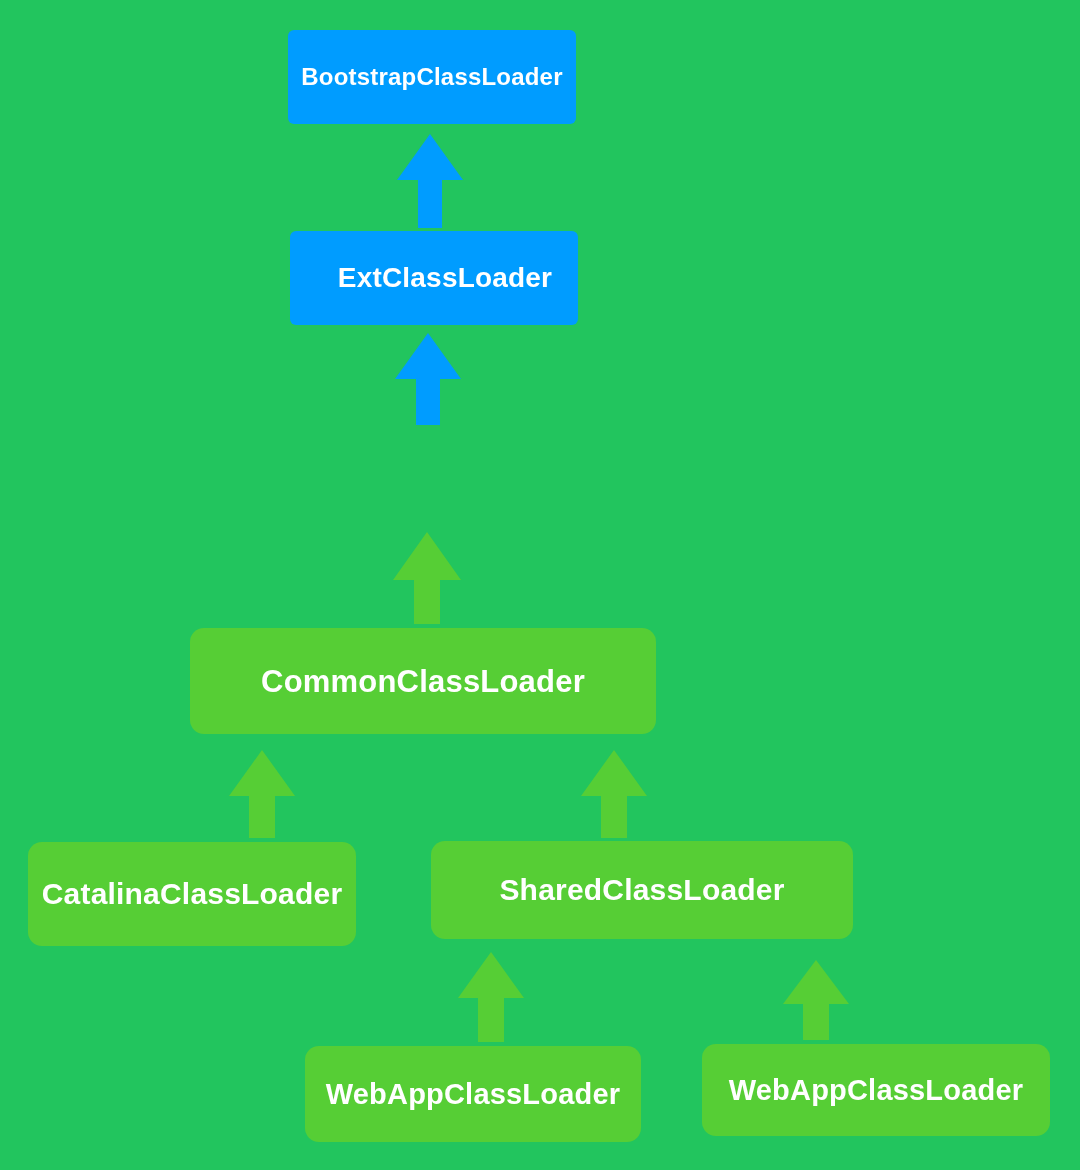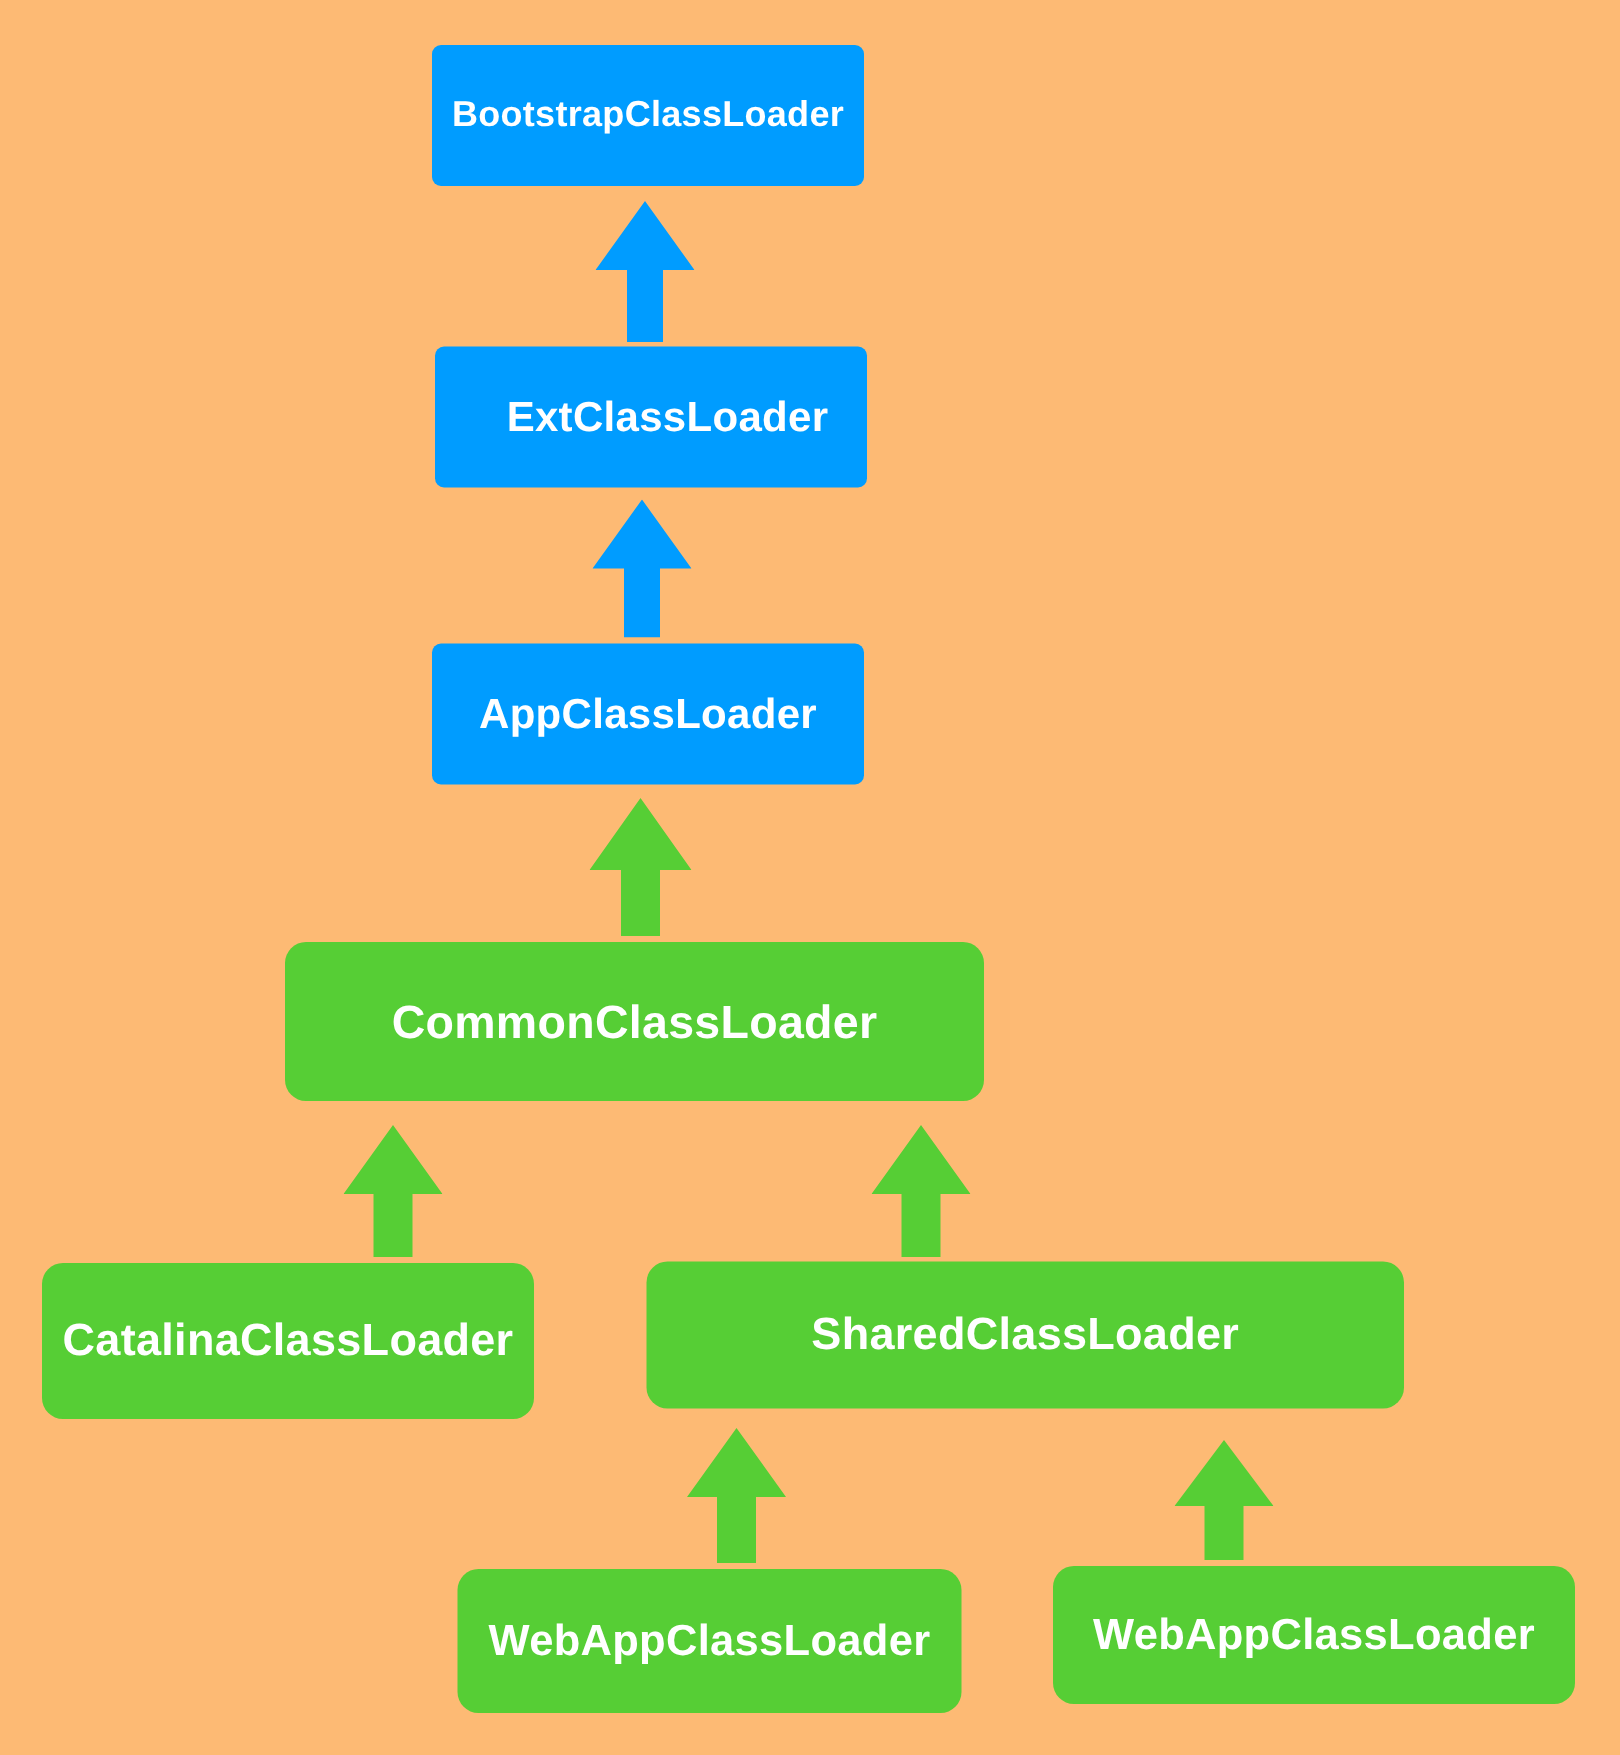--- a/index.html
+++ b/index.html
@@ -36,21 +36,21 @@
 
   .arrow {
     position: absolute;
     display: block;
   }
   .arrow svg { display: block; }
 </style>
 </head>
 <body>
 
-<div id="canvas" style="background: #fdba74;">
+<div id="canvas" style="background: #22c55e;">
     <div class="arrow" style="left: 397px; top: 134px; width: 66px; height: 94px;">
       <svg width="66" height="94" viewBox="0 0 66 94">
         <polygon points="33,0 66,46 45,46 45,94 21,94 21,46 0,46" fill="#009CFF"></polygon>
       </svg>
     </div>
     <div class="arrow" style="left: 395px; top: 333px; width: 66px; height: 92px;">
       <svg width="66" height="92" viewBox="0 0 66 92">
         <polygon points="33,0 66,46 45,46 45,92 21,92 21,46 0,46" fill="#009CFF"></polygon>
       </svg>
     </div>
@@ -78,30 +78,27 @@
       <svg width="66" height="80" viewBox="0 0 66 80">
         <polygon points="33,0 66,44 46,44 46,80 20,80 20,44 0,44" fill="#56CE35"></polygon>
       </svg>
     </div>
     <div class="node blue" style="left: 288px; top: 30px; width: 288px; height: 94px; background: rgb(0, 156, 255); font-size: 24px; color: rgb(255, 255, 255);">
       <span>BootstrapClassLoader</span>
     </div>
     <div class="node blue" style="left: 290px; top: 231px; width: 288px; height: 94px; background: rgb(0, 156, 255); font-size: 28px; color: rgb(255, 255, 255); padding-left: 32px;">
       <span>ExtClassLoader</span>
     </div>
-    <div class="node blue" style="left: 288px; top: 429px; width: 288px; height: 94px; background: rgb(0, 156, 255); font-size: 28px; color: rgb(255, 255, 255);">
-      <span>AppClassLoader</span>
-    </div>
     <div class="node green" style="left: 190px; top: 628px; width: 466px; height: 106px; background: rgb(86, 206, 53); font-size: 31px; color: rgb(255, 255, 255);">
       <span>CommonClassLoader</span>
     </div>
     <div class="node green" style="left: 28px; top: 842px; width: 328px; height: 104px; background: rgb(86, 206, 53); font-size: 30px; color: rgb(255, 255, 255);">
       <span>CatalinaClassLoader</span>
     </div>
-    <div class="node green" style="left: 431px; top: 841px; width: 505px; height: 98px; background: rgb(86, 206, 53); font-size: 30px; color: rgb(255, 255, 255);">
+    <div class="node green" style="left: 431px; top: 841px; width: 422px; height: 98px; background: rgb(86, 206, 53); font-size: 30px; color: rgb(255, 255, 255);">
       <span>SharedClassLoader</span>
     </div>
     <div class="node green" style="left: 305px; top: 1046px; width: 336px; height: 96px; background: rgb(86, 206, 53); font-size: 29px; color: rgb(255, 255, 255);">
       <span>WebAppClassLoader</span>
     </div>
     <div class="node green" style="left: 702px; top: 1044px; width: 348px; height: 92px; background: rgb(86, 206, 53); font-size: 29px; color: rgb(255, 255, 255);">
       <span>WebAppClassLoader</span>
     </div>
   </div>
 

